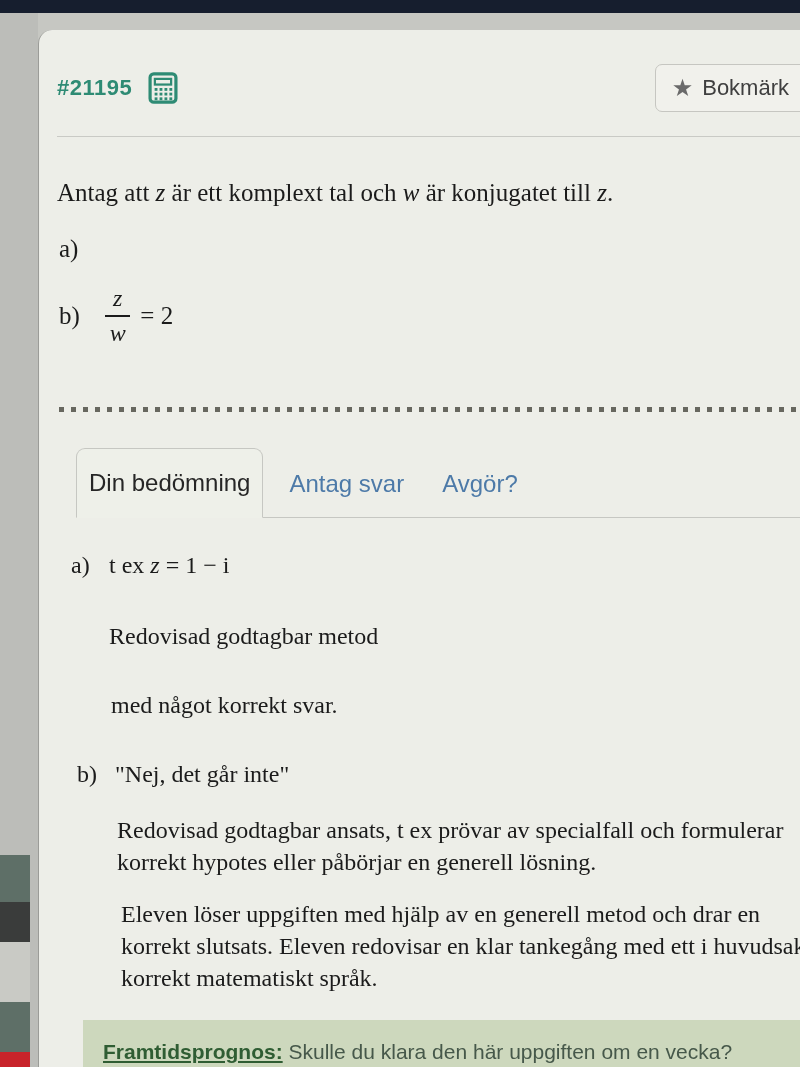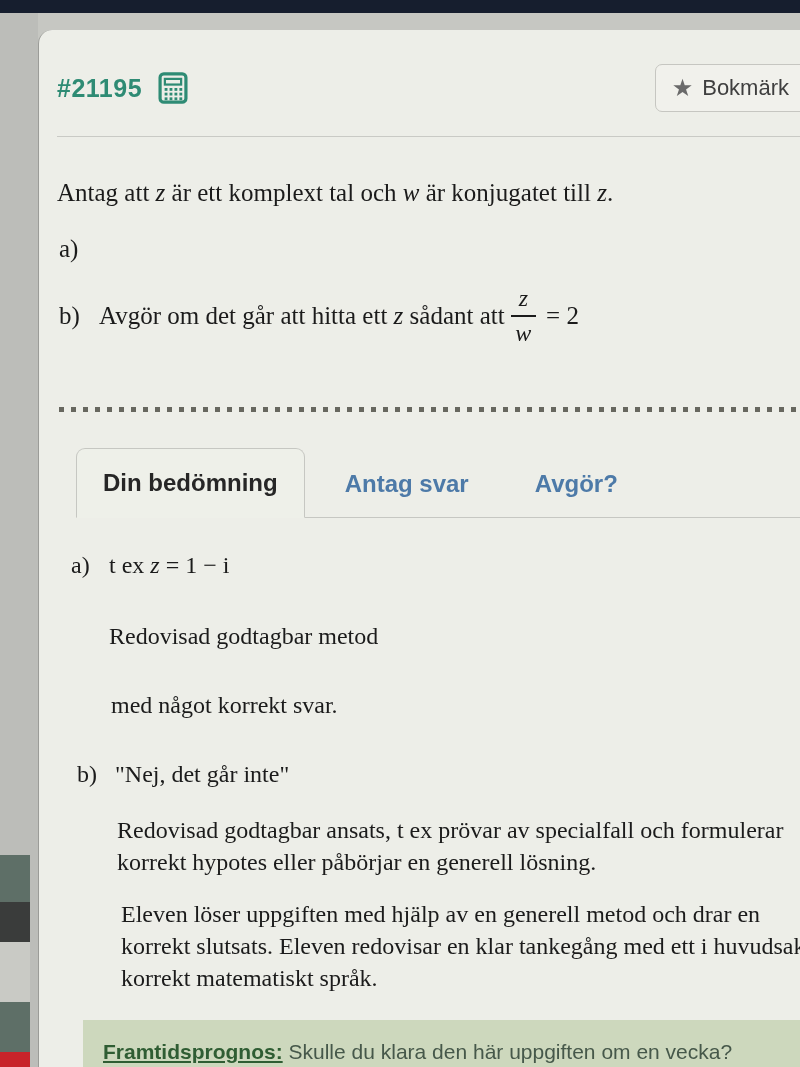--- a/index.html
+++ b/index.html
@@ -20,21 +20,21 @@
 
   .page{
     position:absolute;top:30px;left:38px;width:772px;height:1037px;
     background:#edeee8;border-left:1px solid #9b9c98;
     border-top-left-radius:14px;
     padding-left:10px;box-sizing:border-box;
   }
 
   
   .header-row{display:flex;align-items:center;padding-top:34px;}
-  .problem-id{font-size:25px;font-weight:700;color:#2e8b74;margin-left:8px;letter-spacing:.5px;}
+  .problem-id{font-size:22px;font-weight:700;color:#2e8b74;margin-left:8px;letter-spacing:.5px;}
   .calc-icon{margin-left:16px;color:#2e8b74;display:inline-flex;cursor:pointer;}
   .spacer{flex:1;}
   .bookmark-btn{
     display:flex;align-items:center;gap:9px;
     border:1px solid #c6c6c1;border-radius:7px;background:#f1f1ec;
     padding:10px 60px 10px 16px;margin-right:-40px;
     font-size:22px;color:#3f3f3f;white-space:nowrap;cursor:pointer;
   }
   .star-icon{color:#6a6a6a;font-size:24px;line-height:1;}
   .header-divider{height:1px;background:#c9cac5;margin:24px 0 0 8px;}
@@ -51,21 +51,21 @@
   .part-b-line{margin-top:22px;}
 
   .dotted-divider{
     margin:60px 0 0 10px;height:5px;
     background:repeating-linear-gradient(90deg,#67675f 0 5px,transparent 5px 12px);
   }
 
   
   .tabs{display:flex;align-items:flex-end;margin:36px 0 0 27px;position:relative;}
   .tabs::after{content:"";position:absolute;left:0;right:-20px;bottom:0;height:1px;background:#c6c7c2;}
-  .tab{font-size:24px;padding:20px 26px;white-space:nowrap;cursor:pointer;font-weight:bold;}
+  .tab{font-size:24px;padding:20px 12px;white-space:nowrap;cursor:pointer;}
   .tab.active{
     border:1px solid #c6c7c2;border-bottom:1px solid #eef0e9;
     border-radius:9px 9px 0 0;background:#eef0e9;color:#262626;
     position:relative;z-index:1;
   }
   .tab.link{color:#4d7aa8;margin-left:14px;}
 
   
   .ans{font-size:24px;}
   .ans-row{display:flex;white-space:nowrap;}
@@ -135,21 +135,20 @@
   <div class="intro serif">
     <span>Antag att </span><span class="math-var">z</span><span> är ett komplext tal och </span><span class="math-var">w</span><span> är konjugatet till </span><span class="math-var">z</span><span>.</span>
   </div>
 
   <div class="part-line serif">
     <span class="part-label">a)</span>
   </div>
 
   <div class="part-line part-b-line serif">
     <span class="part-label">b)</span>
-    <span><span>Avgör om det går att hitta ett  </span><span class="math-var">z</span><span> sådant att</span></span>
     <span class="frac">
       <span class="num math-var">z</span>
       <span class="den math-var">w</span>
     </span>
     <span>= 2</span>
   </div>
 
   <div class="dotted-divider"></div>
 
   <div class="tabs">

